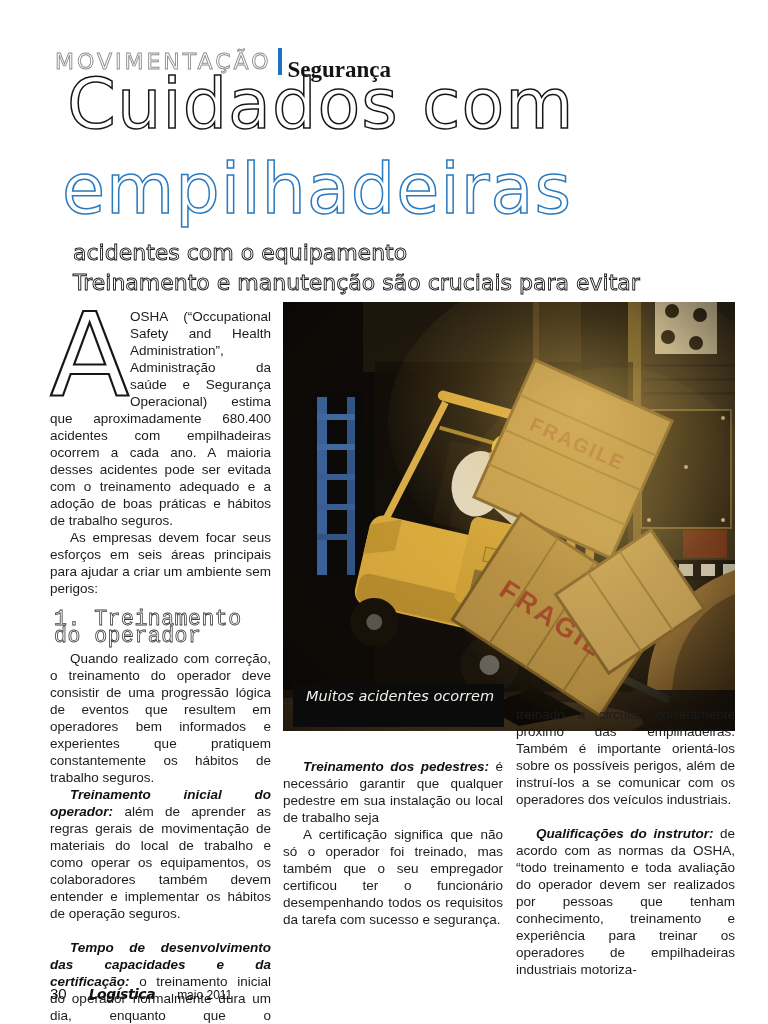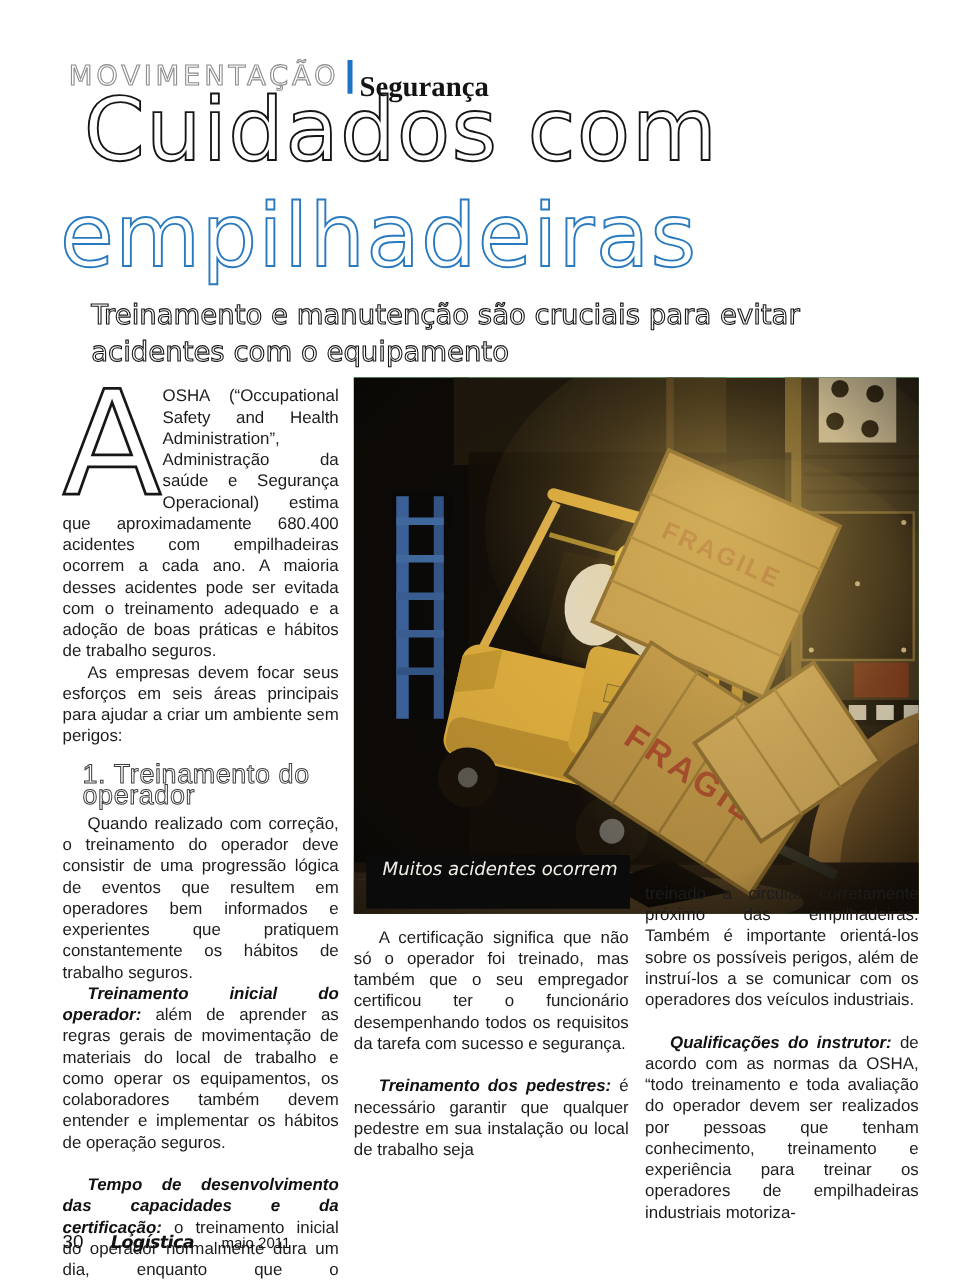--- a/index.html
+++ b/index.html
@@ -5,21 +5,21 @@
   * { margin:0; padding:0; box-sizing:border-box; }
   html,body { background:#e8e8e8; }
   .page {
     position:relative; width:768px; height:1024px; margin:0 auto;
     background:#ffffff; overflow:hidden;
     font-family:"Liberation Sans", sans-serif; color:#1c1c1c;
   }
 
   
   .outline-dark   { color:#161616;margin-left:19px; }
-  .outline-blue   { color:#2a7abf; }
+  .outline-blue   { color:#2a7abf;margin-left:14px; }
   .outline-gray   { color:#8e8e8e; }
   .outline-mid    { color:#3c3c3c; }
   @supports (-webkit-text-stroke:1px #000) {
     .outline-dark { color:transparent; -webkit-text-stroke:1.5px #161616; }
     .outline-blue { color:transparent; -webkit-text-stroke:1.5px #2a7abf; }
     .outline-gray { color:transparent; -webkit-text-stroke:0.9px #8e8e8e; }
     .outline-mid  { color:transparent; -webkit-text-stroke:0.8px #3c3c3c; }
     .stroke-thin-sub  { -webkit-text-stroke-width:0.9px !important; }
     .stroke-heading   { -webkit-text-stroke-width:0.8px !important; }
     .stroke-dropcap   { -webkit-text-stroke-width:2.2px !important; }
@@ -48,27 +48,27 @@
   .indent { text-indent:20px; }
   .gap { margin-top:17px !important; }
   .col b { font-weight:700; color:#111;font-style:italic; }
 
   .dropcap {
     float:left; font-family:"DejaVu Sans",sans-serif;
     font-size:116px; line-height:88px; height:88px; width:74px;
     margin:4px 6px 0 0; text-align:left;
   }
   .section-heading {
-    font-family:Liberation Sans, sans-serif; font-weight:400;
+    font-family:Liberation Mono, monospace; font-weight:400;
     font-size:21.5px; letter-spacing:0.5px; text-align:left;
-    margin:14px 0 5px 16px;
-  }
-
-  
-  .photo { position:absolute; left:283px; top:302px; width:452px; height:429px; background:#22c55e; }
+    margin:14px 0 5px 4px;
+  }
+
+  
+  .photo { position:absolute; left:283px; top:302px; width:452px; height:429px; background:#f0abfc; }
   .photo svg { display:block; width:452px; height:429px; }
   .caption {
     position:absolute; left:10px; top:382px; width:211px; height:43px;
     background:#0b0b0b; color:#f2efe8; font-style:italic;
     font-family:"DejaVu Sans",sans-serif; font-size:14.5px; line-height:19px;
     padding:3px 0 0 13px;
   }
 
   
   .footer { position:absolute; left:50px; top:985px; display:flex; align-items:baseline; gap:22px; font-size:15px; color:#111; }
@@ -85,22 +85,22 @@
     <span class="kicker-divider"></span>
     <span class="kicker-sub">Segurança</span>
   </header>
 
   <h1 class="headline">
     <span class="outline-dark">Cuidados com</span>
     <span class="outline-blue">empilhadeiras</span>
   </h1>
 
   <p class="subtitle outline-dark stroke-thin-sub">
+    <span>acidentes com o equipamento</span>
     <span>Treinamento e manutenção são cruciais para evitar</span>
-    <span>acidentes com o equipamento</span>
   </p>
 
   <div class="col col-left">
     <p><span class="dropcap outline-dark stroke-dropcap">A</span><span>OSHA (“Occupational Safety and Health Administration”, Administração da saúde e Segurança Operacional) estima que aproximadamente 680.400 acidentes com empilhadeiras ocorrem a cada ano. A maioria desses acidentes pode ser evitada com o treinamento adequado e a adoção de boas práticas e hábitos de trabalho seguros.</span></p>
     <p class="indent">As empresas devem focar seus esforços em seis áreas principais para ajudar a criar um ambiente sem perigos:</p>
     <h2 class="section-heading outline-mid stroke-heading">1. Treinamento do operador</h2>
     <p class="indent">Quando realizado com correção, o treinamento do operador deve consistir de uma progressão lógica de eventos que resultem em operadores bem informados e experientes que pratiquem constantemente os hábitos de trabalho seguros.</p>
     <p class="indent"><b>Treinamento inicial do operador:</b> <span>além de aprender as regras gerais de movimentação de materiais do local de trabalho e como operar os equipamentos, os colaboradores também devem entender e implementar os hábitos de operação seguros.</span></p>
     <p class="indent gap"><b>Tempo de desenvolvimento das capacidades e da certificação:</b> <span>o treinamento inicial do operador normalmente dura um dia, enquanto que o desenvolvimento das capacidades de movimentação de materiais pode durar mais. É importante supervisionar os novos operadores após o treinamento inicial</span></p>
   </div>
@@ -237,22 +237,22 @@
       <ellipse cx="330" cy="250" rx="165" ry="185" fill="url(#haze)" opacity="0.7"></ellipse>
       <rect x="0" y="0" width="452" height="429" fill="url(#vig)"></rect>
     </svg>
 
     <figcaption class="caption">
       <div>Muitos acidentes ocorrem</div>
     </figcaption>
   </figure>
 
   <div class="col col-mid">
+    <p class="indent gap"><b>Treinamento dos pedestres:</b> <span>é necessário garantir que qualquer pedestre em sua instalação ou local de trabalho seja</span></p>
     <p class="indent">A certificação significa que não só o operador foi treinado, mas também que o seu empregador certificou ter o funcionário desempenhando todos os requisitos da tarefa com sucesso e segurança.</p>
-    <p class="indent gap"><b>Treinamento dos pedestres:</b> <span>é necessário garantir que qualquer pedestre em sua instalação ou local de trabalho seja</span></p>
   </div>
 
   <div class="col col-right">
     <p>treinado a circular corretamente próximo das empilhadeiras. Também é importante orientá-los sobre os possíveis perigos, além de instruí-los a se comunicar com os operadores dos veículos industriais.</p>
     <p class="indent gap"><b>Qualificações do instrutor:</b> <span>de acordo com as normas da OSHA, “todo treinamento e toda avaliação do operador devem ser realizados por pessoas que tenham conhecimento, treinamento e experiência para treinar os operadores de empilhadeiras industriais motoriza-</span></p>
   </div>
 
   <footer class="footer">
     <span>30</span>
     <span class="logo">Logística</span>

